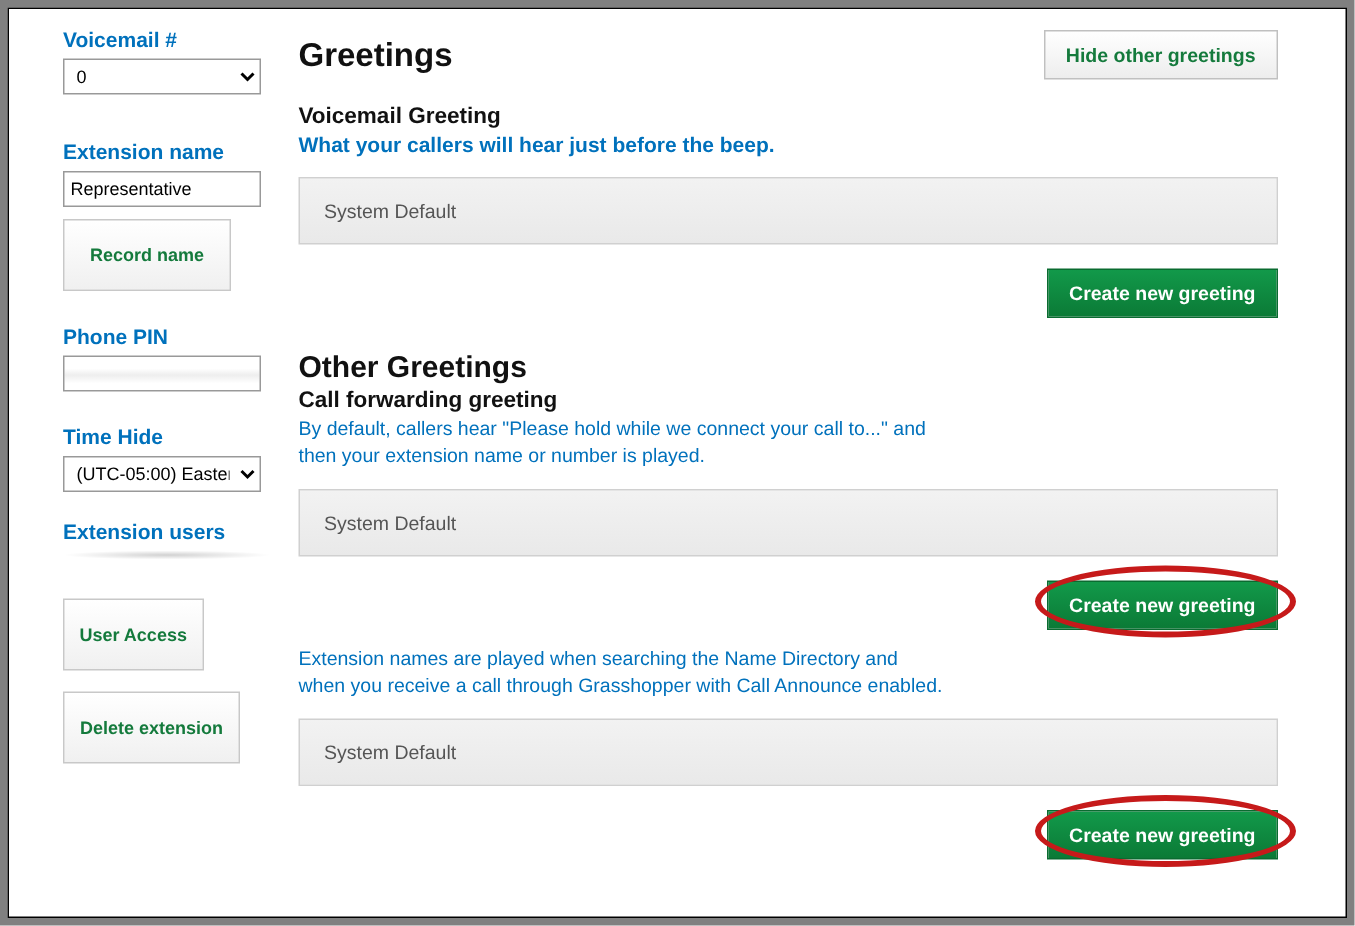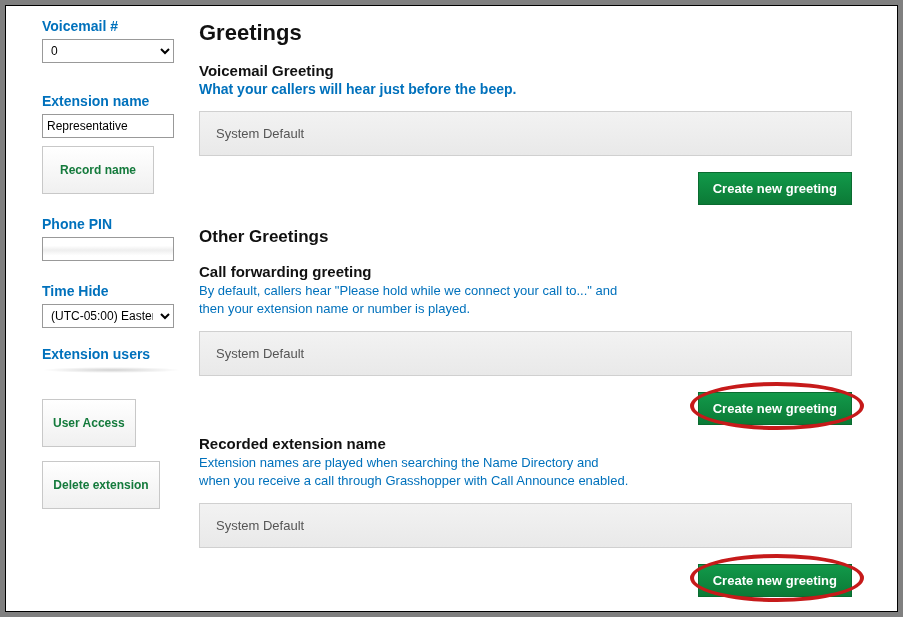--- a/index.html
+++ b/index.html
@@ -84,24 +84,24 @@
       padding: 8px 14px;
       cursor: pointer;
     }
     .h2 {
       font-size: 15px;
       font-weight: bold;
       color: #111;
       margin-bottom: 2px;
     }
     .h2-big {
-      font-size: 17px;
+      font-size: 20px;
       font-weight: bold;
       color: #111;
-      margin-bottom: 16px;
+      margin-bottom: 1px;
       margin-top: 22px;
     }
     .blue-sub {
       color: #0071bc;
       font-size: 14px;
       font-weight: bold;
       margin-bottom: 14px;
     }
     .blue-desc {
       color: #0071bc;
@@ -168,39 +168,39 @@
     <div class="section-divider"></div>
 
     <div class="small-btn" style="min-width:92px">User Access</div>
     <div style="height:6px"></div>
     <div class="small-btn" style="min-width:118px">Delete extension</div>
   </div>
 
   <div class="main">
     <div class="head-row">
       <div class="h1">Greetings</div>
+      <button class="hide-btn">Hide other greetings</button>
     </div>
 
     <div class="h2">Voicemail Greeting</div>
     <div class="blue-sub">What your callers will hear just before the beep.</div>
     <div class="greeting-box">System Default</div>
     <div class="btn-row">
       <button class="green-btn">Create new greeting</button>
     </div>
 
     <div class="h2-big">Other Greetings</div>
     <div class="h2">Call forwarding greeting</div>
     <div class="blue-desc">By default, callers hear "Please hold while we connect your call to..." and then your extension name or number is played.</div>
     <div class="greeting-box">System Default</div>
     <div class="btn-row">
       <div class="circle-highlight" style="width:174px; height:48px; right:-12px; top:-10px;"></div>
       <button class="green-btn">Create new greeting</button>
     </div>
 
-    <div class="h2" style="margin-top:10px">Recorded extension name</div>
     <div class="blue-desc">Extension names are played when searching the Name Directory and when you receive a call through Grasshopper with Call Announce enabled.</div>
     <div class="greeting-box">System Default</div>
     <div class="btn-row">
       <div class="circle-highlight" style="width:174px; height:48px; right:-12px; top:-10px;"></div>
       <button class="green-btn">Create new greeting</button>
     </div>
 
   </div>
 </div>
 

